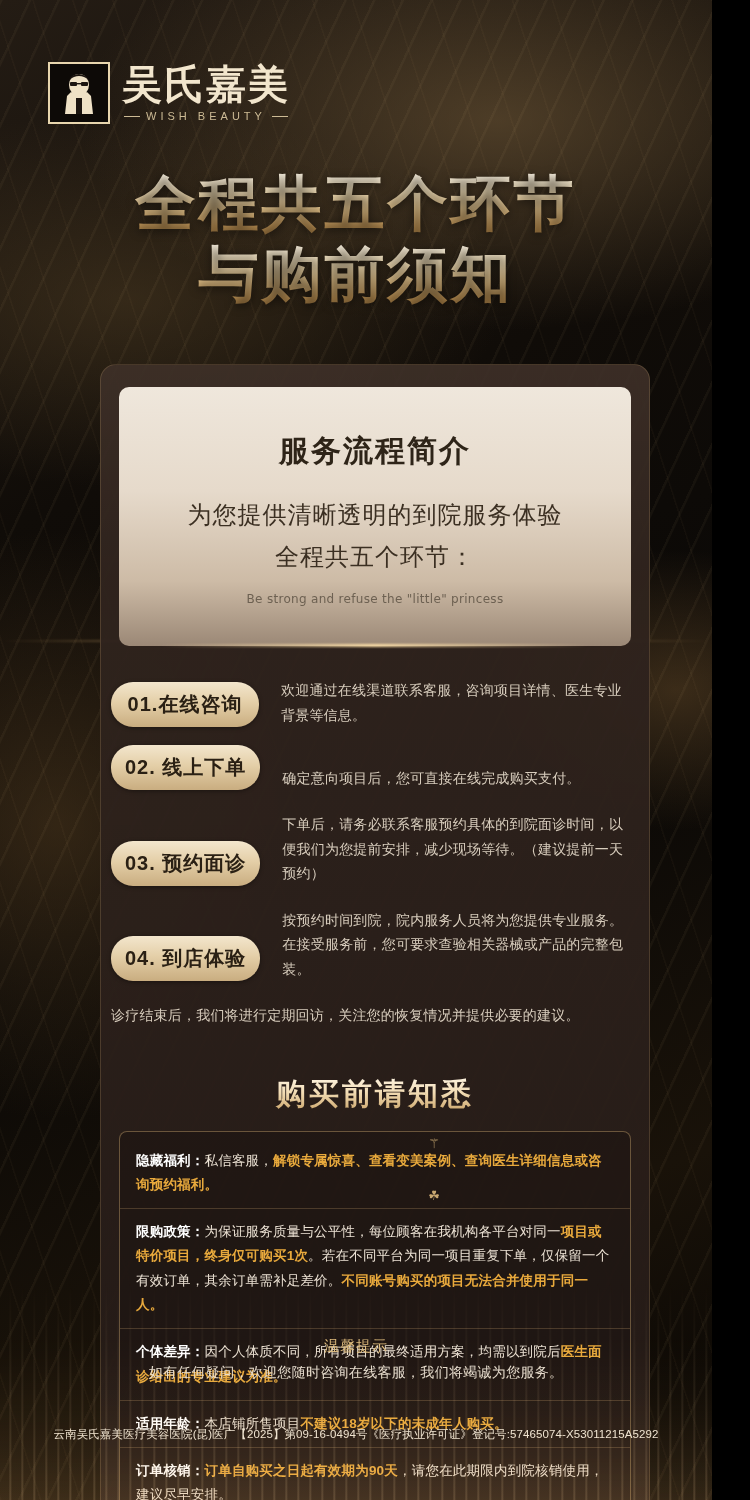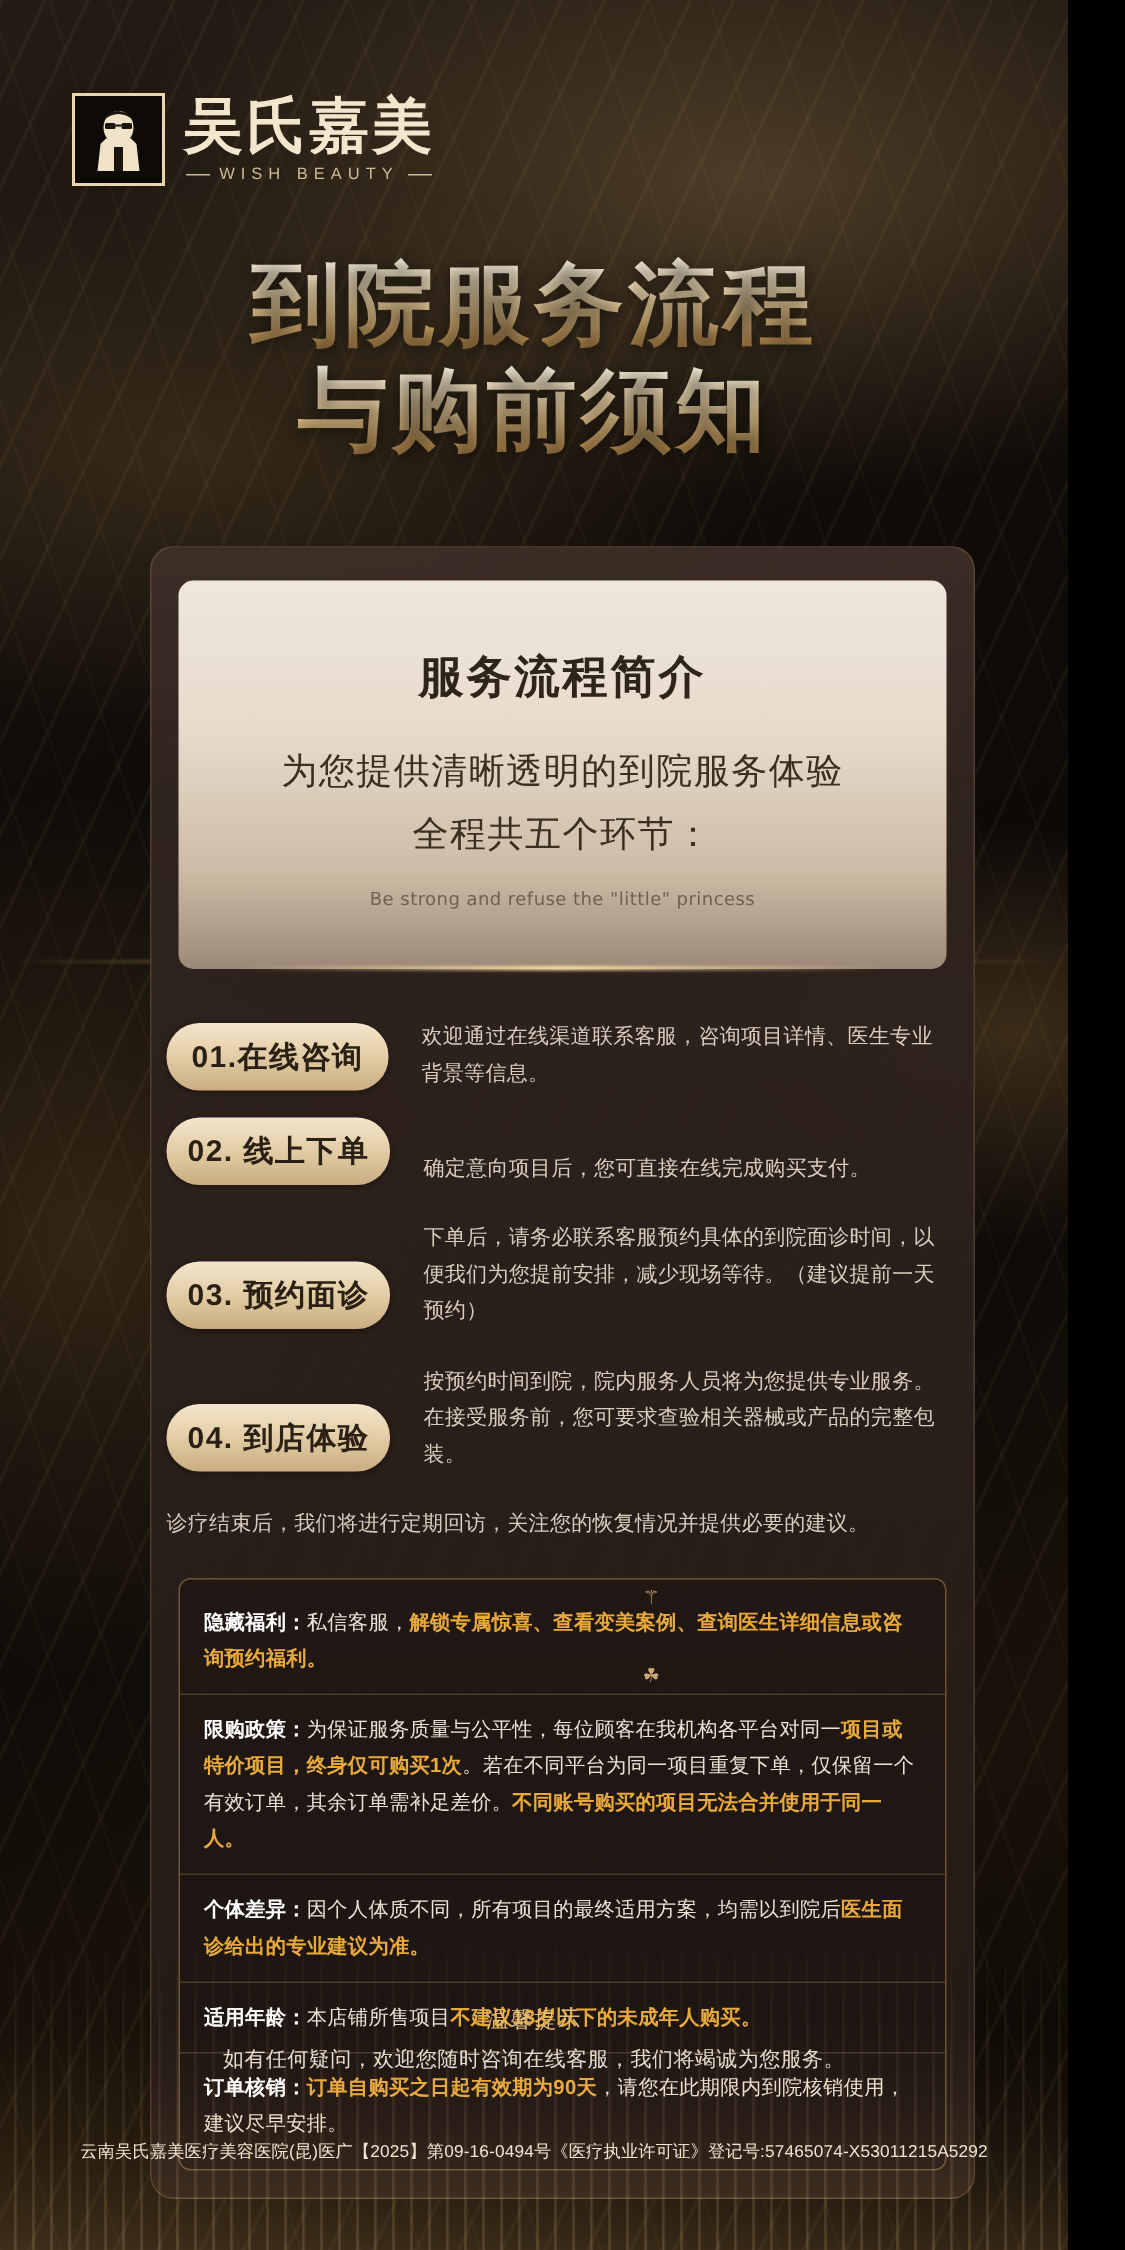--- a/index.html
+++ b/index.html
@@ -233,21 +233,21 @@
         <rect x="19" y="28" width="6" height="16" fill="#1b1510"></rect>
       </svg>
     </div>
     <div>
       <div class="logo-text-cn">吴氏嘉美</div>
       <div class="logo-text-en">WISH BEAUTY</div>
     </div>
   </div>
 
   <div class="headline">
-    <div>到院服务流程</div>
+    <div>全程共五个环节</div>
     <div>与购前须知</div>
   </div>
 
   <div class="card">
 
     <div class="intro">
       <h2>服务流程简介</h2>
       <p>为您提供清晰透明的到院服务体验</p>
       <p>全程共五个环节：</p>
       <div class="en">Be strong and refuse the "little" princess</div>
@@ -269,20 +269,21 @@
         </div>
         <div class="step">
           <div class="step-badge">04. 到店体验</div>
           <div class="step-text">按预约时间到院，院内服务人员将为您提供专业服务。在接受服务前，您可要求查验相关器械或产品的完整包装。</div>
         </div>
         <div class="step">
           <div class="step-text">诊疗结束后，我们将进行定期回访，关注您的恢复情况并提供必要的建议。</div>
         </div>
       </div>
 
+    <div class="notice-title">购买前请知悉</div>
 
     <div class="notice-box">
       <span class="notice-icon" style="top:4px">⚚</span>
       <span class="notice-icon" style="top:56px">☘</span>
     <div class="notice-row"><b>隐藏福利：</b><span>私信客服，</span><span class="hl">解锁专属惊喜、查看变美案例、查询医生详细信息或咨询预约福利。</span></div>
         <div class="notice-row"><b>限购政策：</b><span>为保证服务质量与公平性，每位顾客在我机构各平台对同一</span><span class="hl">项目或特价项目，终身仅可购买1次</span><span>。若在不同平台为同一项目重复下单，仅保留一个有效订单，其余订单需补足差价。</span><span class="hl">不同账号购买的项目无法合并使用于同一人。</span></div>
         <div class="notice-row"><b>个体差异：</b><span>因个人体质不同，所有项目的最终适用方案，均需以到院后</span><span class="hl">医生面诊给出的专业建议为准。</span></div>
         <div class="notice-row"><b>适用年龄：</b><span>本店铺所售项目</span><span class="hl">不建议18岁以下的未成年人购买。</span></div>
         <div class="notice-row"><b>订单核销：</b><span class="hl">订单自购买之日起有效期为90天</span><span>，请您在此期限内到院核销使用，建议尽早安排。</span></div>
       </div>

